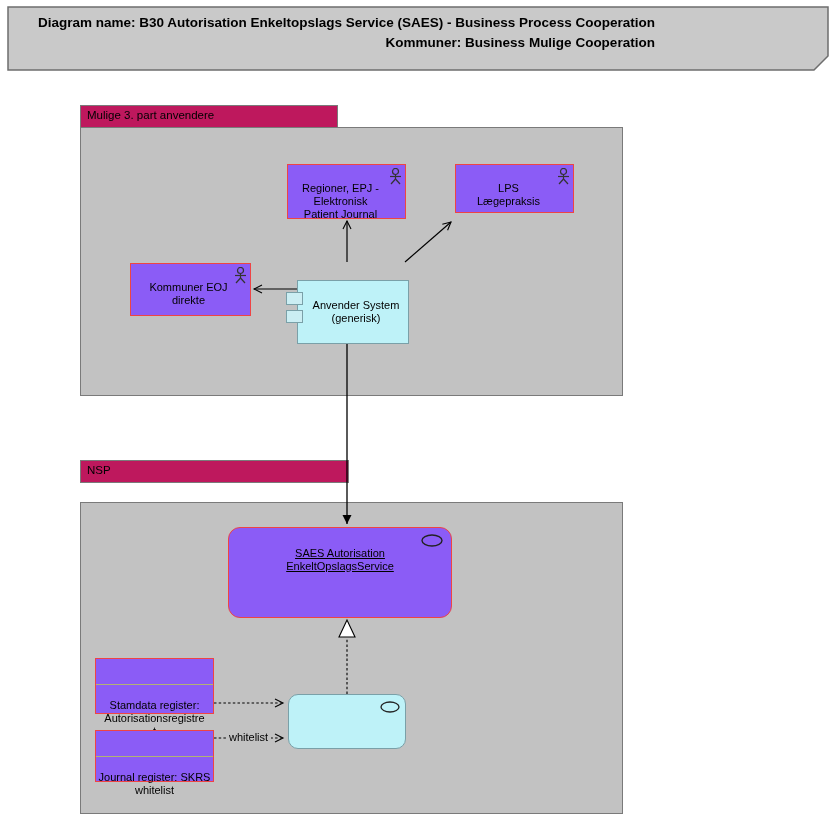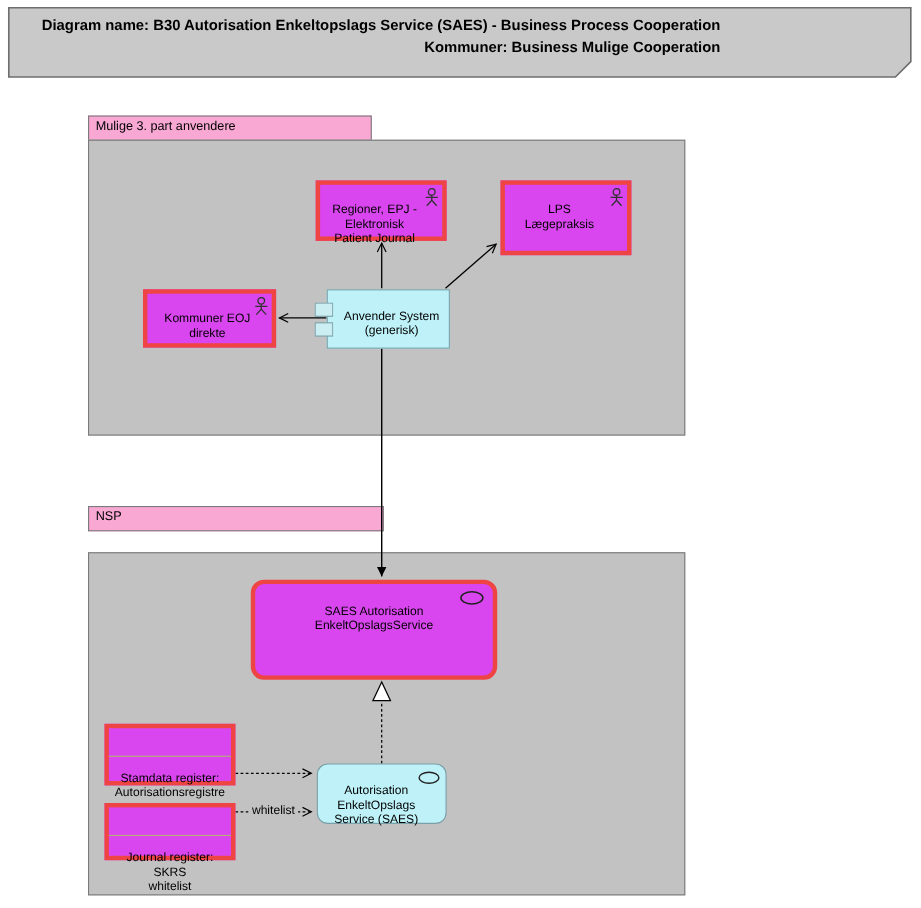--- a/index.html
+++ b/index.html
@@ -10,36 +10,36 @@
   .layer{position:absolute;left:0;top:0;width:837px;height:825px;}
   svg.layer{pointer-events:none;}
 
   
   .title-text{position:absolute;left:18px;top:13px;z-index:5;text-align:right;}
   .trow{font-size:13.5px;font-weight:bold;line-height:20px;white-space:nowrap;}
   .tlabel{display:inline-block;min-width:113px;}
 
   
   .group-tab{
-    position:absolute;box-sizing:border-box;background:#f9a8d4;
+    position:absolute;box-sizing:border-box;background:#be185d;
     border:1px solid #7a7a7a;font-size:11.5px;padding:3px 0 0 6px;z-index:1;
   }
   .group-body{
     position:absolute;box-sizing:border-box;background:#c2c2c2;
     border:1px solid #7a7a7a;z-index:1;
   }
 
   
   .node{
     position:absolute;box-sizing:border-box;z-index:4;
     font-size:11px;line-height:13px;text-align:center;white-space:pre-line;
   }
-  .yellow{background:#d946ef;border:4px solid #ef4444;}
+  .yellow{background:#8b5cf6;border:1px solid #ef4444;}
   .cyan{background:#bef2f8;border:1px solid #7aa0a8;}
-  .rounded12{border-radius:12px;}
+  .rounded12{border-radius:12px;text-decoration:underline;}
   .rounded10{border-radius:10px;}
 
   .obj{padding:0;}
   .obj-band{height:12px;border-bottom:1px solid #b2b274;}
   .obj-text{padding-top:1px;white-space:pre-line;}
 
   .actor-icon{position:absolute;right:3px;top:3px;}
   .service-icon{position:absolute;}
   .component-icon{position:absolute;left:-12px;top:11px;}
 
@@ -97,21 +97,21 @@
 Patient Journal</span>
     <svg class="actor-icon" width="13" height="17">
       <circle cx="6.5" cy="3.5" r="3" fill="none" stroke="#333" stroke-width="1.2"></circle>
       <line x1="6.5" y1="6.5" x2="6.5" y2="11" stroke="#333" stroke-width="1.2"></line>
       <line x1="1" y1="8.5" x2="12" y2="8.5" stroke="#333" stroke-width="1.2"></line>
       <line x1="6.5" y1="11" x2="2" y2="16" stroke="#333" stroke-width="1.2"></line>
       <line x1="6.5" y1="11" x2="11" y2="16" stroke="#333" stroke-width="1.2"></line>
     </svg>
   </div>
 
-  <div class="node yellow" style="left:455px;top:164px;width:119px;height:68px;padding:4px 16px 0 4px;">
+  <div class="node yellow" style="left:455px;top:164px;width:119px;height:49px;padding:4px 16px 0 4px;">
     <span>LPS
 Lægepraksis</span>
     <svg class="actor-icon" width="13" height="17">
       <circle cx="6.5" cy="3.5" r="3" fill="none" stroke="#333" stroke-width="1.2"></circle>
       <line x1="6.5" y1="6.5" x2="6.5" y2="11" stroke="#333" stroke-width="1.2"></line>
       <line x1="1" y1="8.5" x2="12" y2="8.5" stroke="#333" stroke-width="1.2"></line>
       <line x1="6.5" y1="11" x2="2" y2="16" stroke="#333" stroke-width="1.2"></line>
       <line x1="6.5" y1="11" x2="11" y2="16" stroke="#333" stroke-width="1.2"></line>
     </svg>
   </div>
@@ -121,21 +121,21 @@
 direkte</span>
     <svg class="actor-icon" width="13" height="17">
       <circle cx="6.5" cy="3.5" r="3" fill="none" stroke="#333" stroke-width="1.2"></circle>
       <line x1="6.5" y1="6.5" x2="6.5" y2="11" stroke="#333" stroke-width="1.2"></line>
       <line x1="1" y1="8.5" x2="12" y2="8.5" stroke="#333" stroke-width="1.2"></line>
       <line x1="6.5" y1="11" x2="2" y2="16" stroke="#333" stroke-width="1.2"></line>
       <line x1="6.5" y1="11" x2="11" y2="16" stroke="#333" stroke-width="1.2"></line>
     </svg>
   </div>
 
-  <div class="node cyan" style="left:297px;top:263px;width:112px;height:54px;padding:5px 4px 0 10px;">
+  <div class="node cyan" style="left:297px;top:280px;width:112px;height:64px;padding:5px 4px 0 10px;">
     <span>Anvender System
 (generisk)</span>
     <svg class="component-icon" width="17" height="32">
       <rect x="0.5" y="0.5" width="16" height="12" fill="#cbeef3" stroke="#7aa0a8"></rect>
       <rect x="0.5" y="18.5" width="16" height="12" fill="#cbeef3" stroke="#7aa0a8"></rect>
     </svg>
   </div>
 
   <div class="node yellow rounded12" style="left:228px;top:527px;width:224px;height:91px;padding:6px 20px 0 20px;">
     <span>SAES Autorisation
@@ -152,23 +152,20 @@
 t</div>
   </div>
 
   <div class="node yellow obj" style="left:95px;top:730px;width:119px;height:52px;">
     <div class="obj-band"></div>
     <div class="obj-text">Journal register: SKRS
 whitelist</div>
   </div>
 
   <div class="node cyan rounded10" style="left:288px;top:694px;width:118px;height:55px;padding:5px 14px 0 4px;">
-    <span>Autorisation
-EnkeltOpslags
-Service (SAES)</span>
     <svg class="service-icon" style="right:5px;top:6px;" width="20" height="12">
       <ellipse cx="10" cy="6" rx="9" ry="5" fill="none" stroke="#222" stroke-width="1.3"></ellipse>
     </svg>
   </div>
 
   <div class="edge-label" style="left:226px;top:731px;">whitelist</div>
 
 </div>
 
 </body></html>

